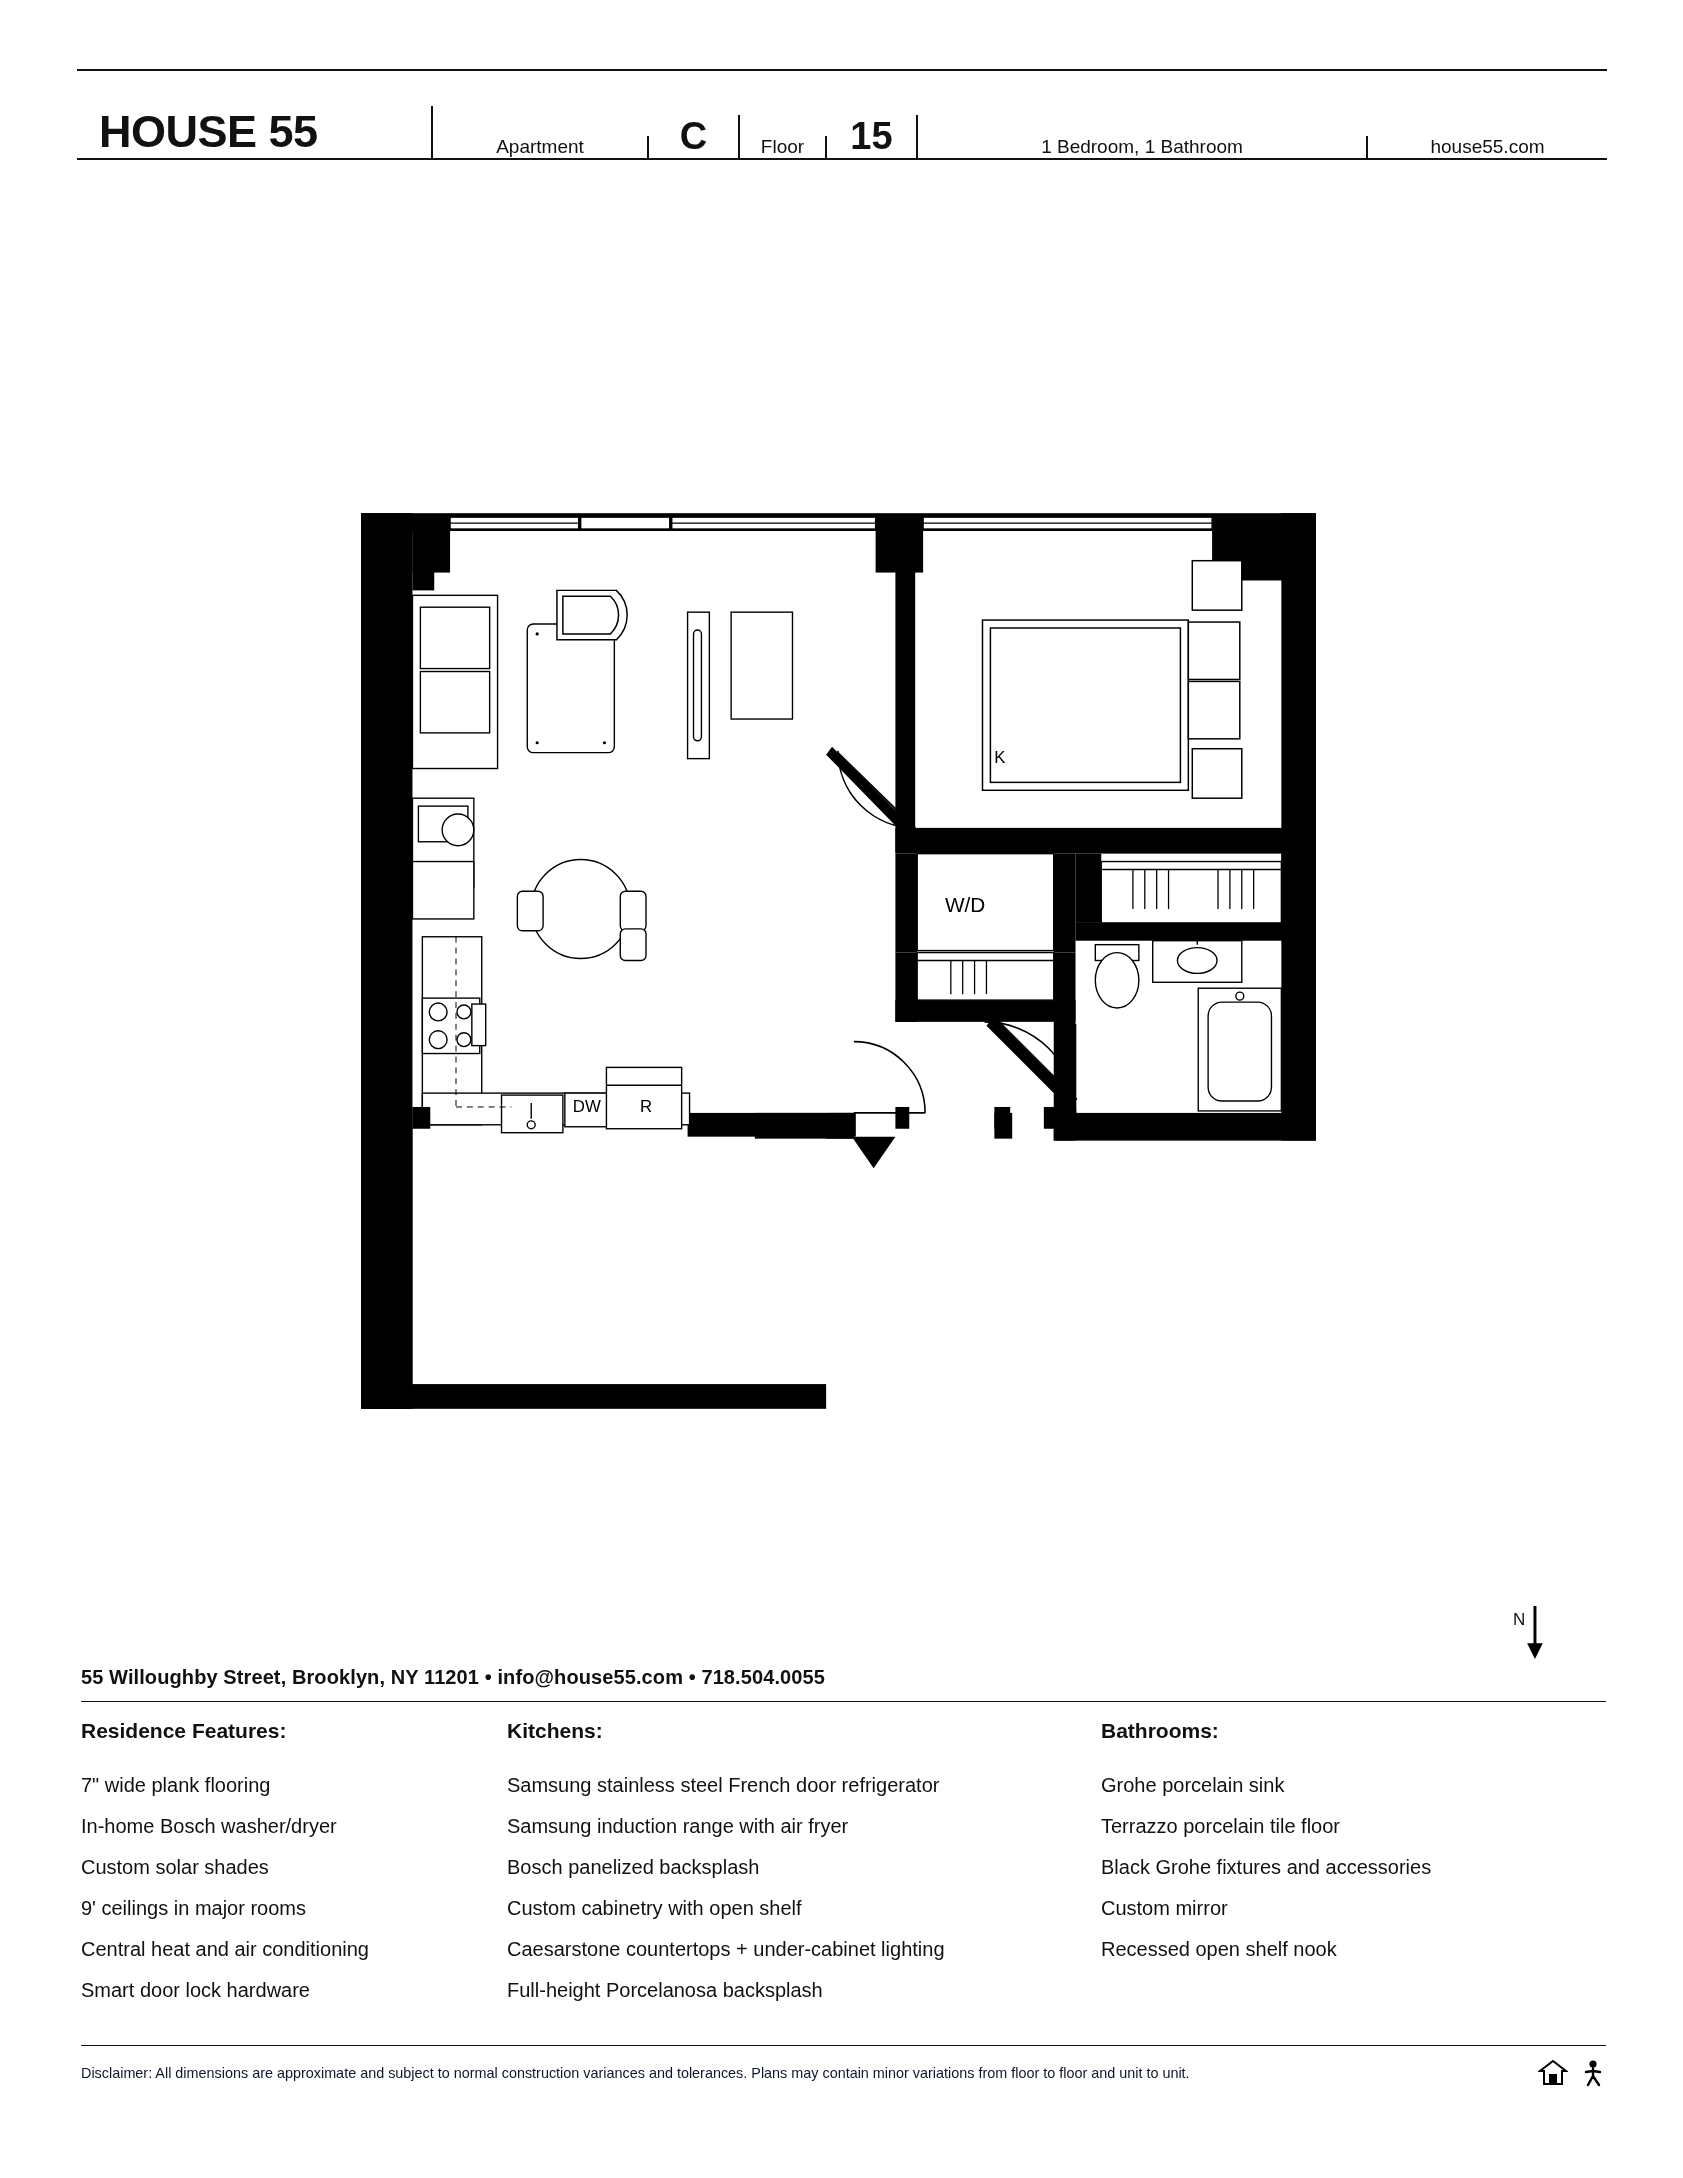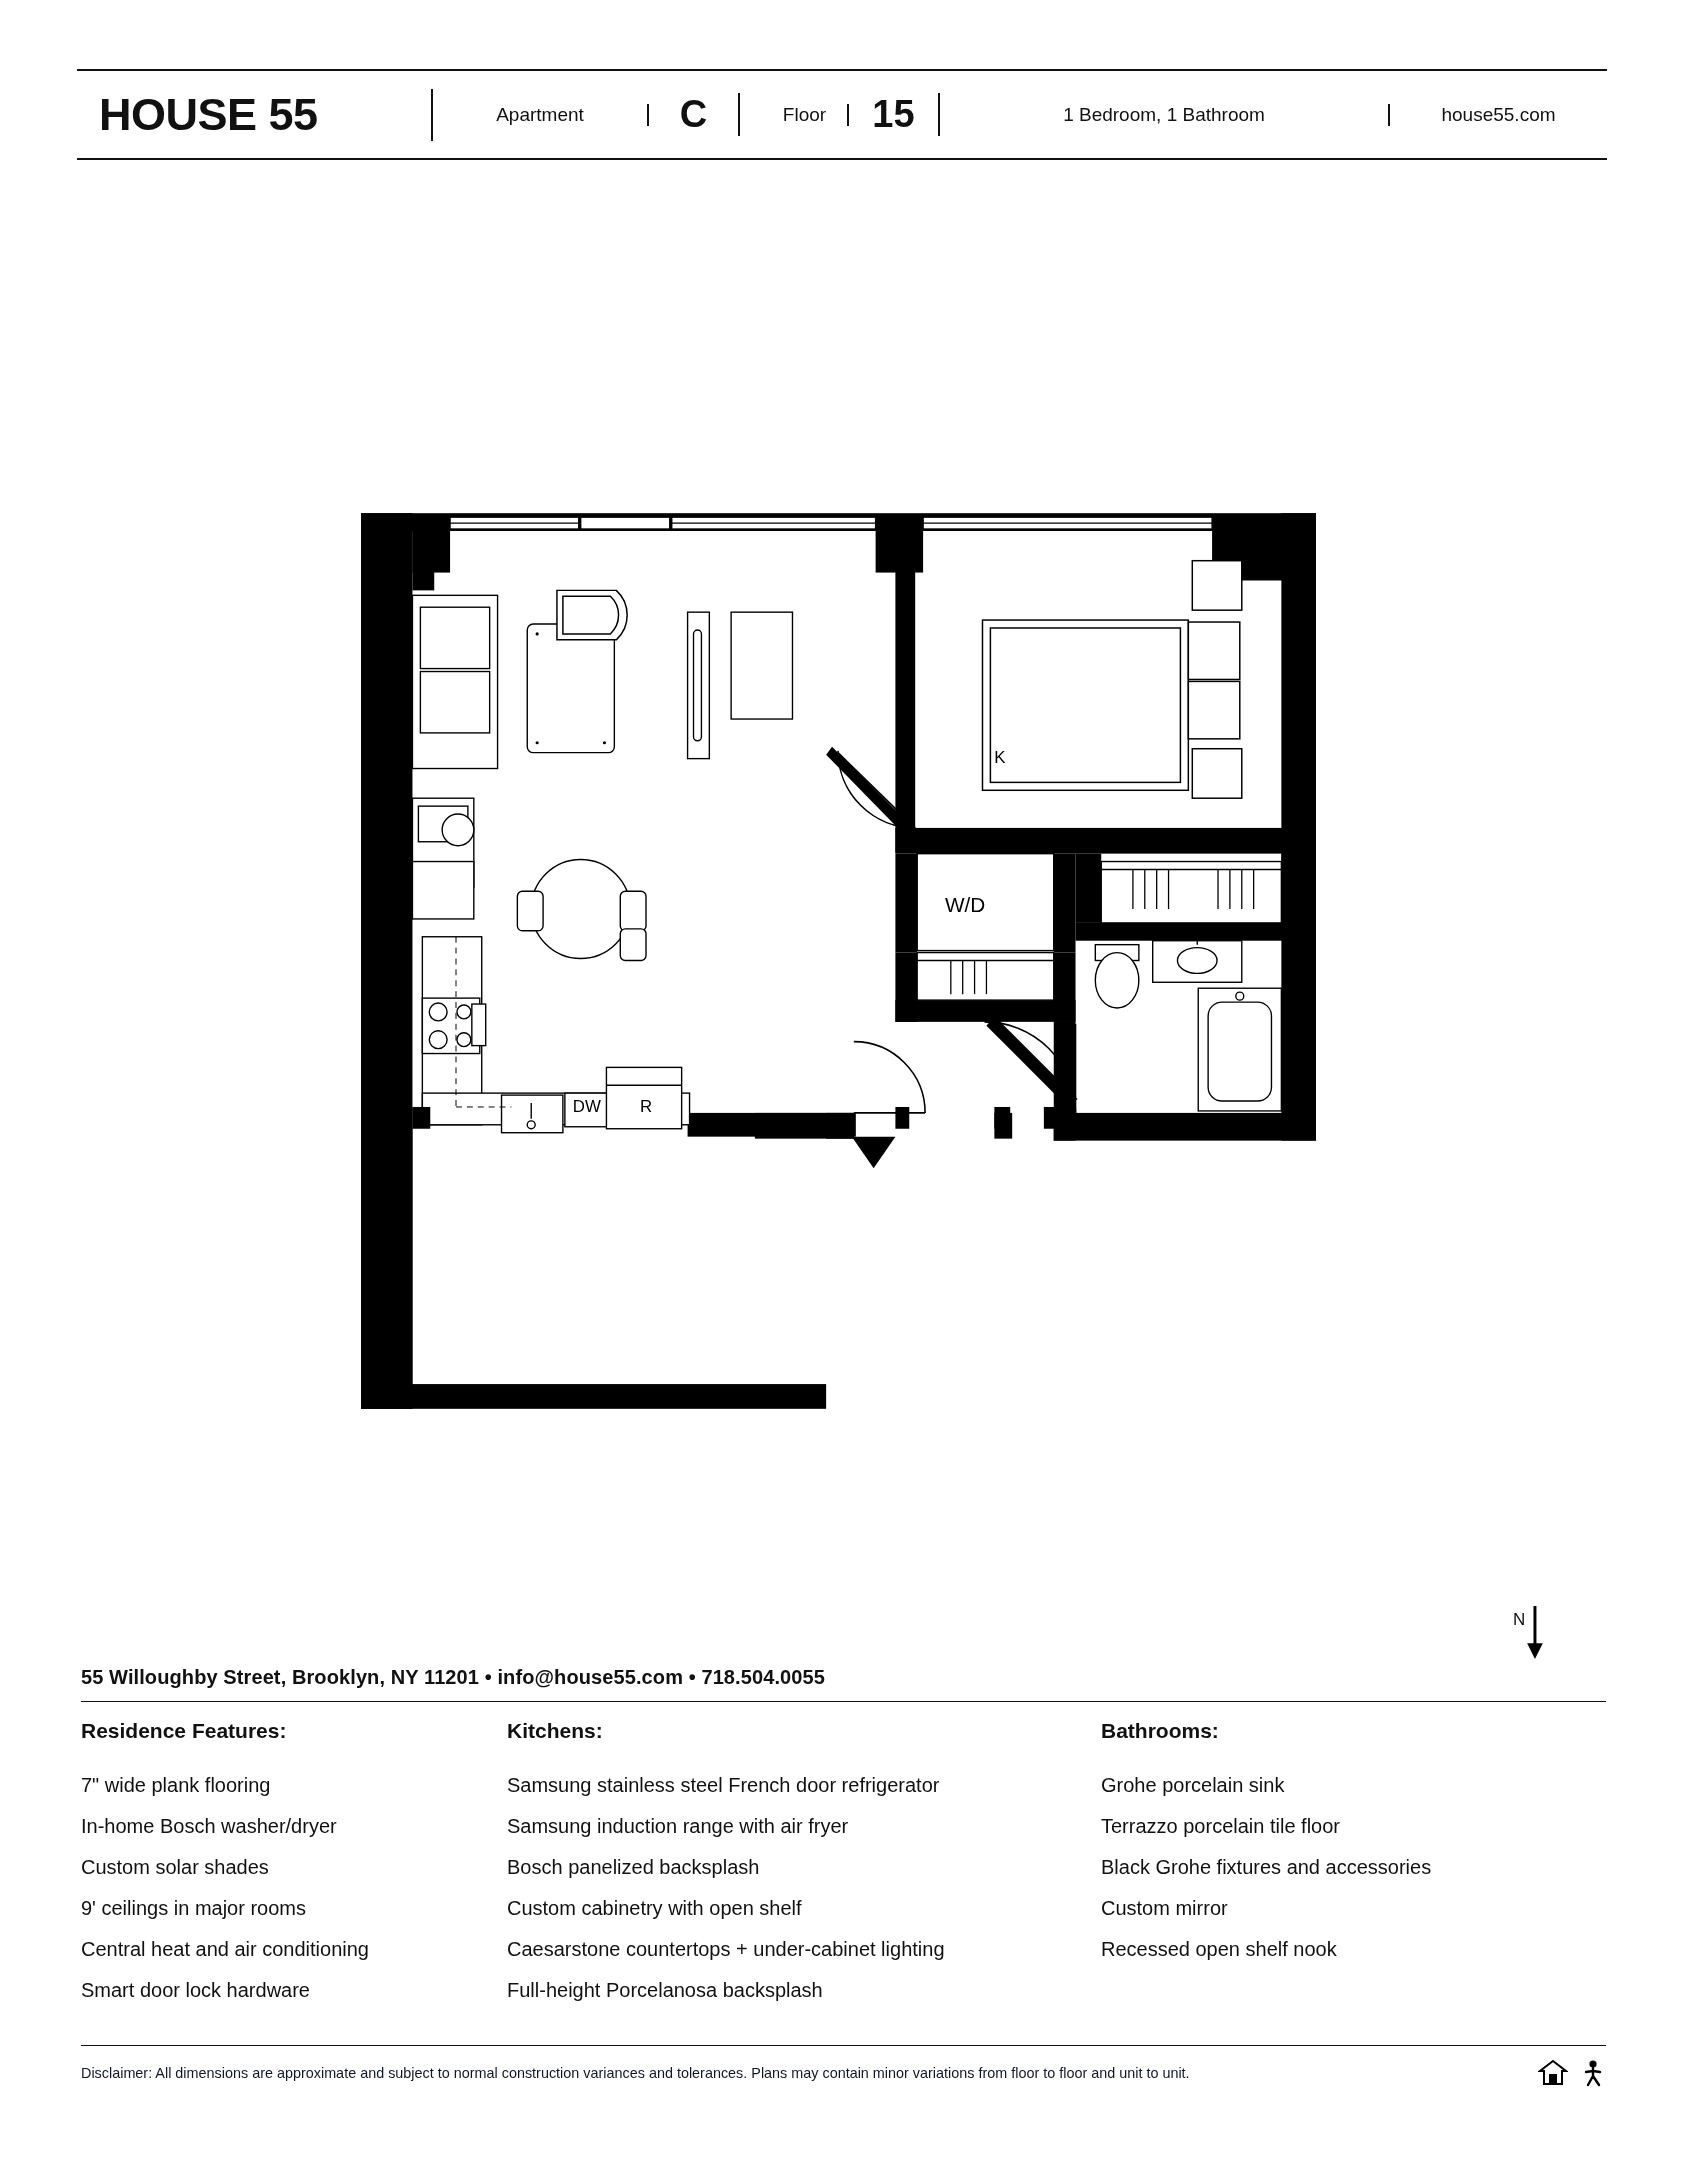--- a/index.html
+++ b/index.html
@@ -24,21 +24,21 @@
   
   .header {
     position: absolute;
     left: 77px;
     top: 69px;
     width: 1530px;
     height: 91px;
     border-top: 2px solid #111;
     border-bottom: 2px solid #111;
     display: flex;
-    align-items: center;
+    align-items: flex-end;
   }
   .hcell {
     display: flex;
     align-items: center;
     justify-content: center;
     border-right: 2px solid #111;
     padding: 0 18px;
     font-size: 19px;
     white-space: nowrap;
   }
@@ -49,21 +49,21 @@
     font-size: 45px;
     font-weight: bold;
     letter-spacing: -0.5px;
   }
   .hcell.lbl { width: 216px; }
   .hcell.big {
     width: 91px;
     font-size: 38px;
     font-weight: bold;
   }
-  .hcell.lblsm { width: 87px; margin-left: 22px; }
+  .hcell.lblsm { width: 87px; }
   .hcell.desc { width: 450px; }
   .hcell.site {
     flex: 1;
     border-right: none;
   }
 
   
   .plan {
     position: absolute;
     left: 361px;

